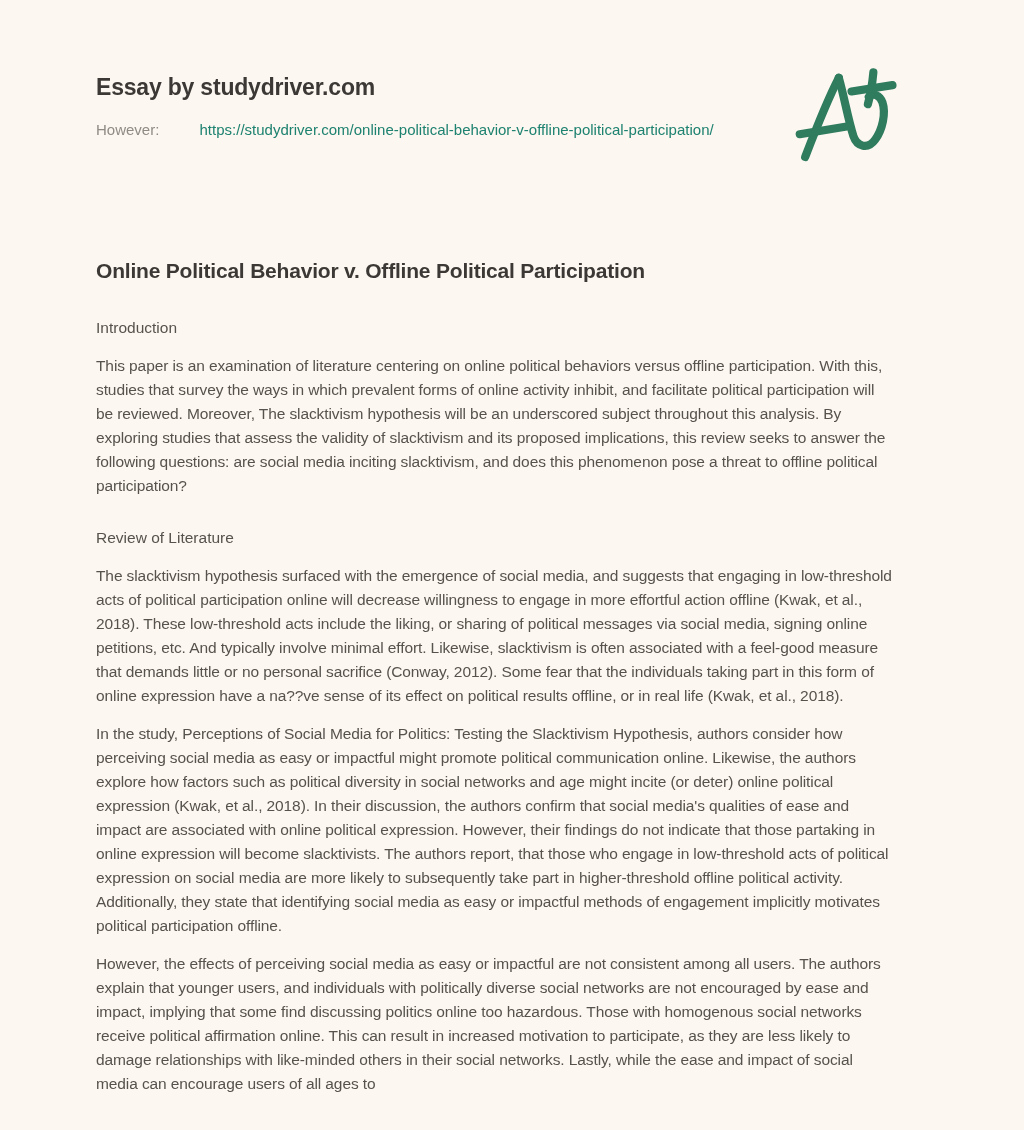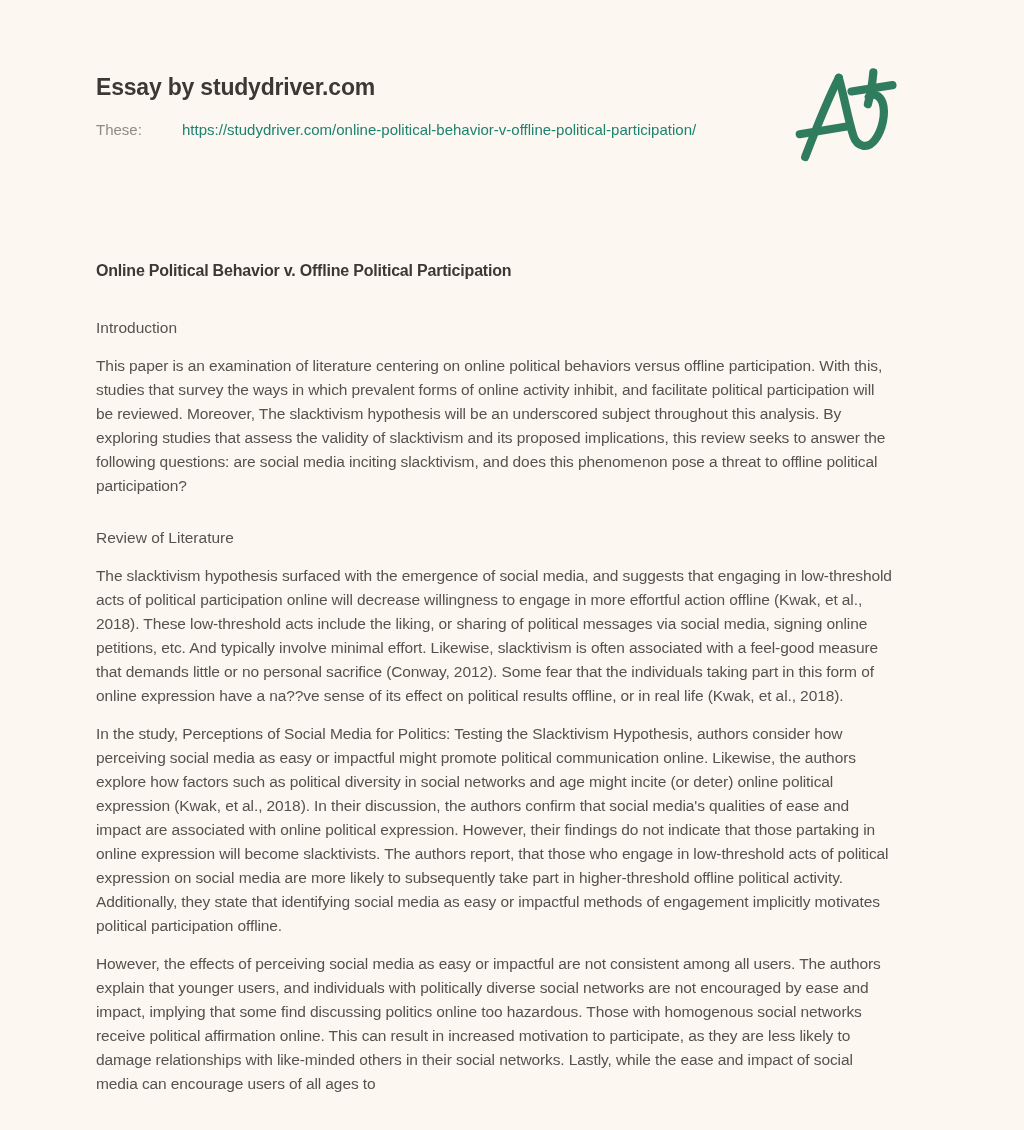--- a/index.html
+++ b/index.html
@@ -45,21 +45,21 @@
   }
   .logo {
     position: absolute;
     top: -8px;
     right: -10px;
     width: 110px;
     height: 100px;
   }
   .article-title {
     margin: 112px 0 0 0;
-    font-size: 16px;
+    font-size: 21px;
     line-height: 34px;
     font-weight: 700;
     letter-spacing: -0.2px;
     color: #3B3835;
   }
   .subhead {
     margin: 28px 0 0 0;
     font-size: 15.5px;
     line-height: 24px;
     color: #56524D;
@@ -73,21 +73,21 @@
   }
 </style>
 </head>
 <body>
 
 <div class="page">
 
   <div class="header">
     <h1 class="byline">Essay by studydriver.com</h1>
     <p class="source-line">
-      <span>These:</span>
+      <span>However:</span>
       <a href="#">https://studydriver.com/online-political-behavior-v-offline-political-participation/</a>
     </p>
 
     <div class="logo">
       <svg viewBox="0 0 120 110" width="110" height="100" aria-hidden="true">
         <g fill="none" stroke="#2F7C5E" stroke-width="9" stroke-linecap="round" stroke-linejoin="round">
 
           <path d="M14 100 C 24 74, 40 34, 51 13"></path>
 
           <path d="M51 13 C 57 34, 61 58, 67 77 C 71 89, 83 92, 91 81 C 99 70, 103 52, 99 40 C 96 32, 89 29, 84 34"></path>

